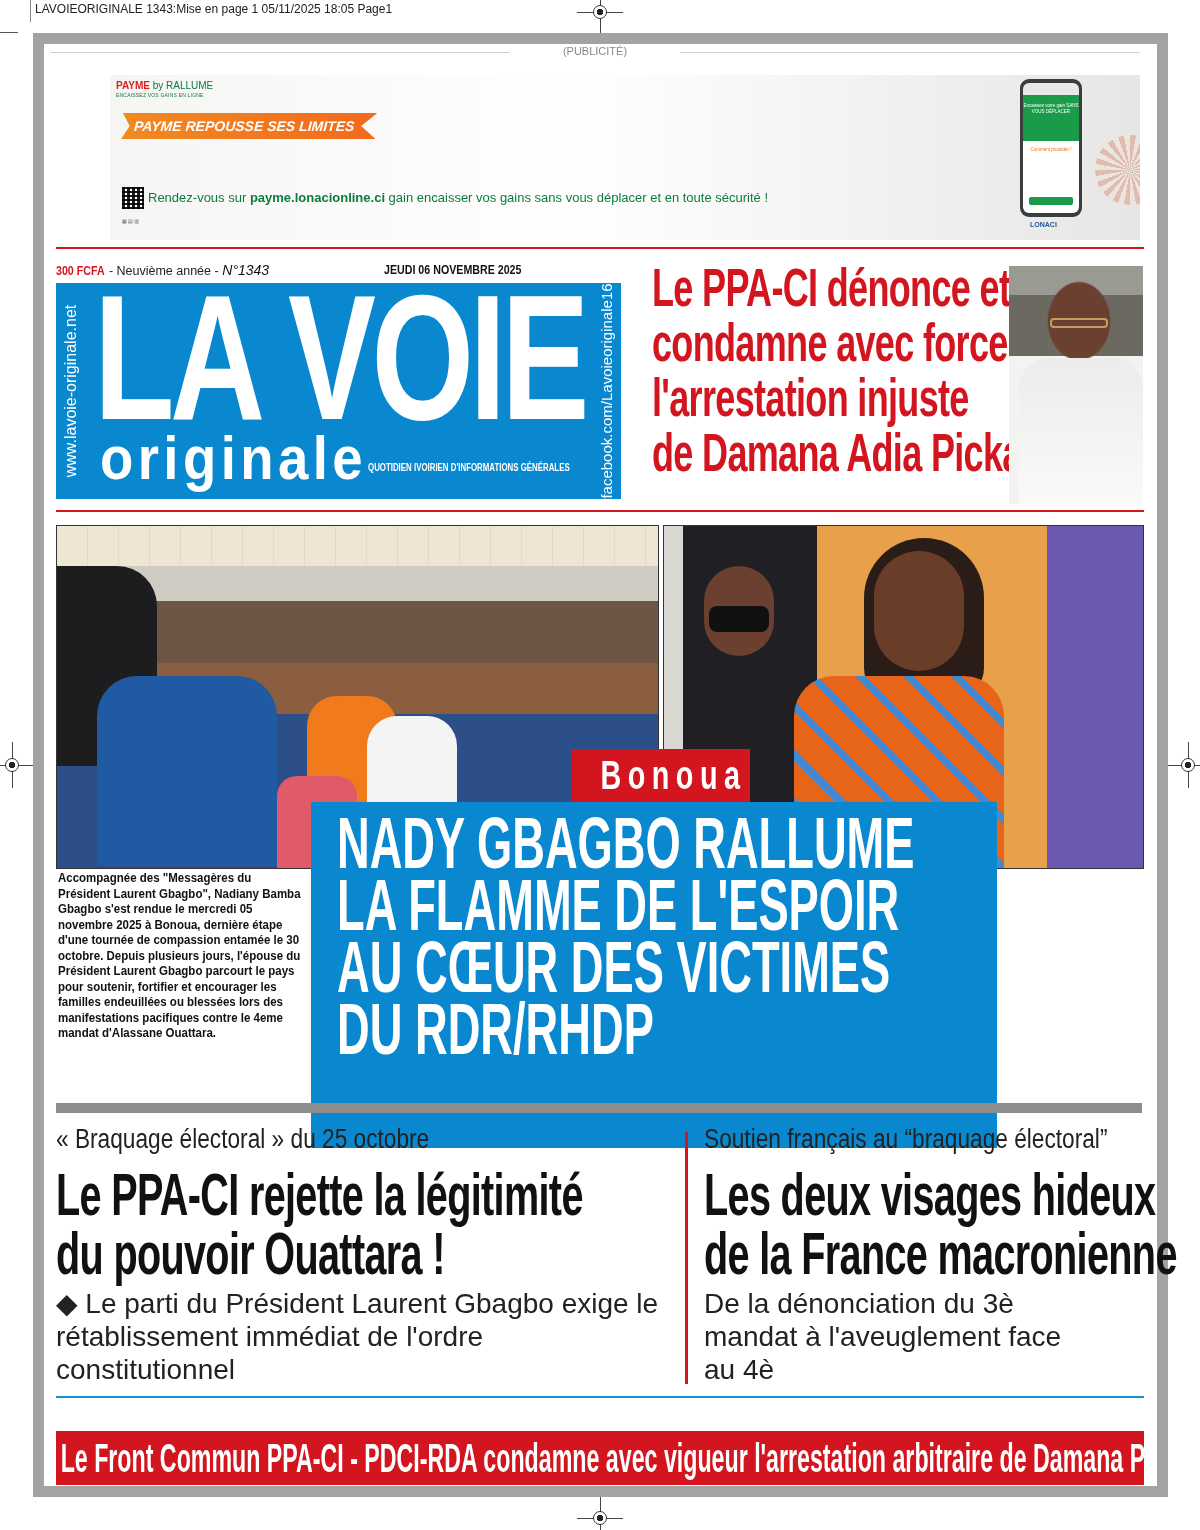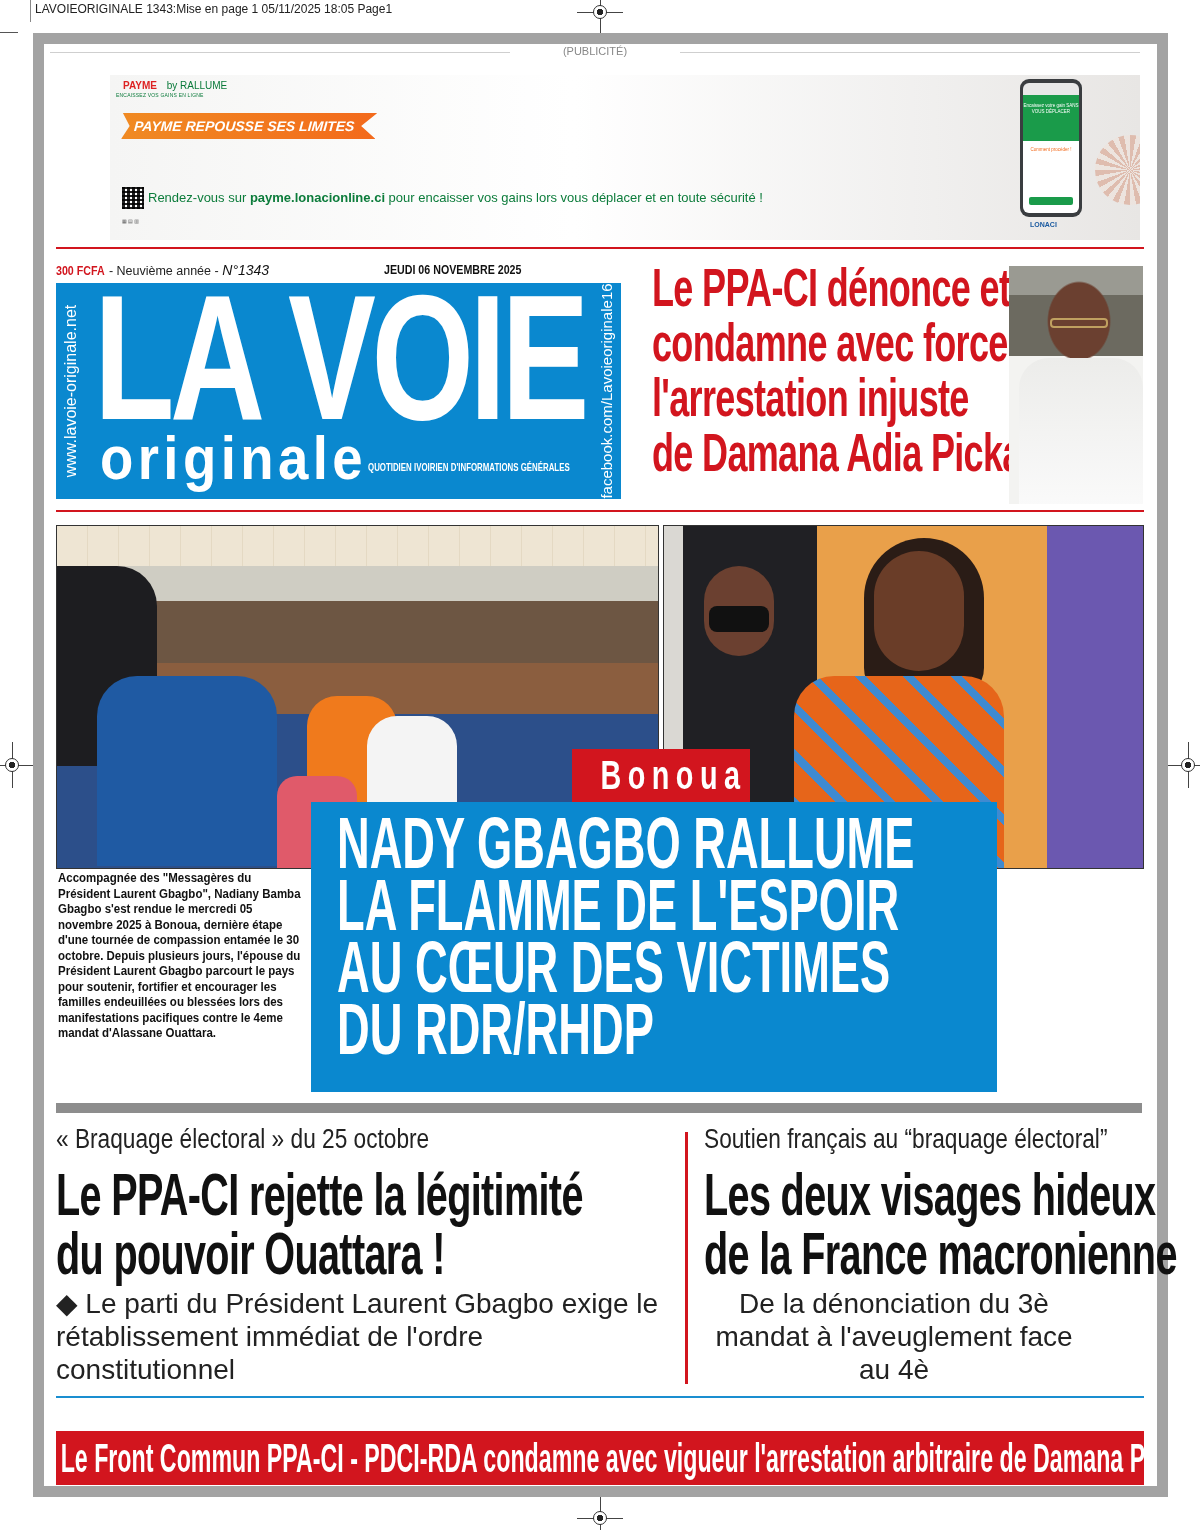--- a/index.html
+++ b/index.html
@@ -17,21 +17,21 @@
   .frame { position: absolute; left: 33px; top: 33px; width: 1135px; height: 1464px; border: 11px solid #a3a3a3; background: #fff; }
 
   .pub-label { position: absolute; left: 50px; top: 45px; width: 1090px; height: 14px; text-align: center; font-size: 11px; color: #888; }
   .pub-label::before, .pub-label::after { content: ""; position: absolute; top: 7px; width: 460px; border-top: 1px solid #cfcfcf; }
   .pub-label::before { left: 0; }
   .pub-label::after { right: 0; }
 
   
   .ad { position: absolute; left: 110px; top: 75px; width: 1030px; height: 165px; background: linear-gradient(90deg, #f5f5f4 0%, #ffffff 45%, #f0efee 80%, #e8e6e4 100%); overflow: hidden; }
   .ad-brand { position: absolute; left: 6px; top: 5px; font-size: 10px; font-weight: bold; color: #d22; }
-  .ad-brand span { color: #0a7a3a; font-weight: normal; margin-left: 7px; }
+  .ad-brand span { color: #0a7a3a; font-weight: normal; }
   .ad-brand-sub { position: absolute; left: 6px; top: 17px; font-size: 5px; color: #0a7a3a; letter-spacing: 0.2px; }
   .ad-ribbon { position: absolute; left: 12px; top: 38px; height: 26px; padding: 0 22px 0 12px; background: linear-gradient(90deg, #f08a22, #f36a1c); color: #fff; font-style: italic; font-weight: bold; font-size: 14px; line-height: 26px; clip-path: polygon(0 0, 100% 0, 94% 50%, 100% 100%, 0 100%, 3% 50%); transform: skewX(-4deg); }
   .ad-big { position: absolute; left: 10px; top: 60px; font-family: "DejaVu Sans", sans-serif; font-weight: bold; font-size: 41px; color: #0c7c3b; letter-spacing: -0.5px; white-space: nowrap; }
   .ad-qr { position: absolute; left: 12px; top: 112px; width: 22px; height: 22px; background:
       repeating-linear-gradient(90deg, #222 0 3px, #fff 3px 5px), repeating-linear-gradient(0deg, #222 0 2px, #fff 2px 4px); background-blend-mode: multiply; }
   .ad-line { position: absolute; left: 38px; top: 115px; font-size: 13px; color: #0c7c3b; white-space: nowrap; }
   .ad-line b { font-weight: bold; }
   .ad-foot { position: absolute; left: 12px; top: 143px; font-size: 5px; color: #555; white-space: nowrap; }
   .ad-phone { position: absolute; left: 910px; top: 4px; width: 62px; height: 138px; border-radius: 9px; background: #3a3d40; padding: 4px 3px; }
   .ad-phone .scr { width: 100%; height: 100%; border-radius: 6px; background: linear-gradient(180deg, #e8e8e8 0 9%, #1a9b4a 9% 45%, #ffffff 45%); position: relative; font-size: 4.5px; color: #fff; text-align: center; }
@@ -88,21 +88,21 @@
   .ph-nady .hair { position: absolute; left: 200px; top: 12px; width: 120px; height: 160px; background: #2a1c16; border-radius: 60px 60px 30px 30px; }
   .ph-nady .mask { position: absolute; left: 40px; top: 40px; width: 70px; height: 90px; background: #6b4030; border-radius: 35px; }
   .ph-nady .mask::after { content: ""; position: absolute; left: 5px; top: 40px; width: 60px; height: 26px; background: #111; border-radius: 8px; }
 
   .caption-box { position: absolute; left: 56px; top: 869px; width: 254px; height: 210px; background: #fff; padding: 2px 4px 0 2px; }
   .caption-box p { font-family: "Liberation Sans", sans-serif; font-size: 12.5px; line-height: 15.5px; color: #111; font-weight: bold; transform: scaleX(0.92); transform-origin: left top; width: 108%; }
 
   .tag-bonoua { position: absolute; left: 572px; top: 749px; width: 178px; height: 53px; background: #d2151e; color: #fff; text-align: right; }
   .tag-bonoua span { font-family: "Liberation Sans", sans-serif; font-weight: bold; font-size: 40px; letter-spacing: 9px; line-height: 53px; display: inline-block; transform: scaleX(0.72); }
 
-  .lead-box { position: absolute; left: 311px; top: 802px; width: 686px; height: 290px; background: #0a88cf; padding: 10px 0 0 26px; }
+  .lead-box { position: absolute; left: 311px; top: 802px; width: 686px; height: 346px; background: #0a88cf; padding: 10px 0 0 26px; }
   .lead-box .cond { color: #fff; font-size: 73px; line-height: 62px; transform: scaleX(0.62); display: block; letter-spacing: 0px; }
 
   
   .kicker { position: absolute; font-size: 27px; color: #222; white-space: nowrap; transform: scaleX(0.84); transform-origin: left top; }
   .story-title { position: absolute; }
   .story-title .cond { color: #111; font-size: 60px; line-height: 59px; transform: scaleX(0.66); display: block; letter-spacing: -1px; }
   .story-deck { position: absolute; font-size: 28px; line-height: 33px; color: #222; }
 
   .vsep { position: absolute; left: 685px; top: 1132px; height: 252px; border-left: 3px solid #d2151e; }
 
@@ -136,21 +136,21 @@
   </div>
 
 <div class="frame"></div>
 
 <div class="pub-label">(PUBLICITÉ)</div>
 <div class="ad">
   <div class="ad-brand"><span style="color:#d22;font-weight:bold;">PAYME</span> <span>by RALLUME</span></div>
   <div class="ad-brand-sub">ENCAISSEZ VOS GAINS EN LIGNE</div>
   <div class="ad-ribbon">PAYME REPOUSSE SES LIMITES</div>
   <div class="ad-qr"></div>
-  <div class="ad-line"><span>Rendez-vous sur </span><b>payme.lonacionline.ci</b><span> pour encaisser vos gains lors vous déplacer et en toute sécurité !</span></div>
+  <div class="ad-line"><span>Rendez-vous sur </span><b>payme.lonacionline.ci</b><span> gain encaisser vos gains sans vous déplacer et en toute sécurité !</span></div>
   <div class="ad-foot">▦ ▤ ▥</div>
   <div class="ad-roulette"></div>
   <div class="ad-phone">
     <div class="scr">
       <div class="t1">Encaissez votre gain SANS VOUS DÉPLACER</div>
       <div class="t2">Comment procéder !</div>
       <div class="btn"></div>
     </div>
   </div>
   <div class="ad-lonaci">LONACI</div>
@@ -230,19 +230,19 @@
   <span>Le parti du Président Laurent Gbagbo exige le rétablissement immédiat de l'ordre constitutionnel</span>
 </div>
 
 <div class="vsep"></div>
 
 <div class="kicker" style="left:704px; top:1124px;">Soutien français au “braquage électoral”</div>
 <div class="story-title" style="left:704px; top:1165px;">
   <span class="cond">Les deux visages hideux</span>
   <span class="cond">de la France macronienne</span>
 </div>
-<div class="story-deck" style="left:704px; top:1287px; width:380px;text-align:center;">De la dénonciation du 3è mandat à l'aveuglement face au 4è</div>
+<div class="story-deck" style="left:704px; top:1287px; width:380px;">De la dénonciation du 3è mandat à l'aveuglement face au 4è</div>
 
 <div class="rule-blue" style="left:56px; top:1396px; width:1088px;"></div>
 
 <div class="banner">
   <span class="cond">Le Front Commun PPA-CI - PDCI-RDA condamne avec vigueur l'arrestation arbitraire de Damana Pickass</span>
 </div>
 
 </body></html>

